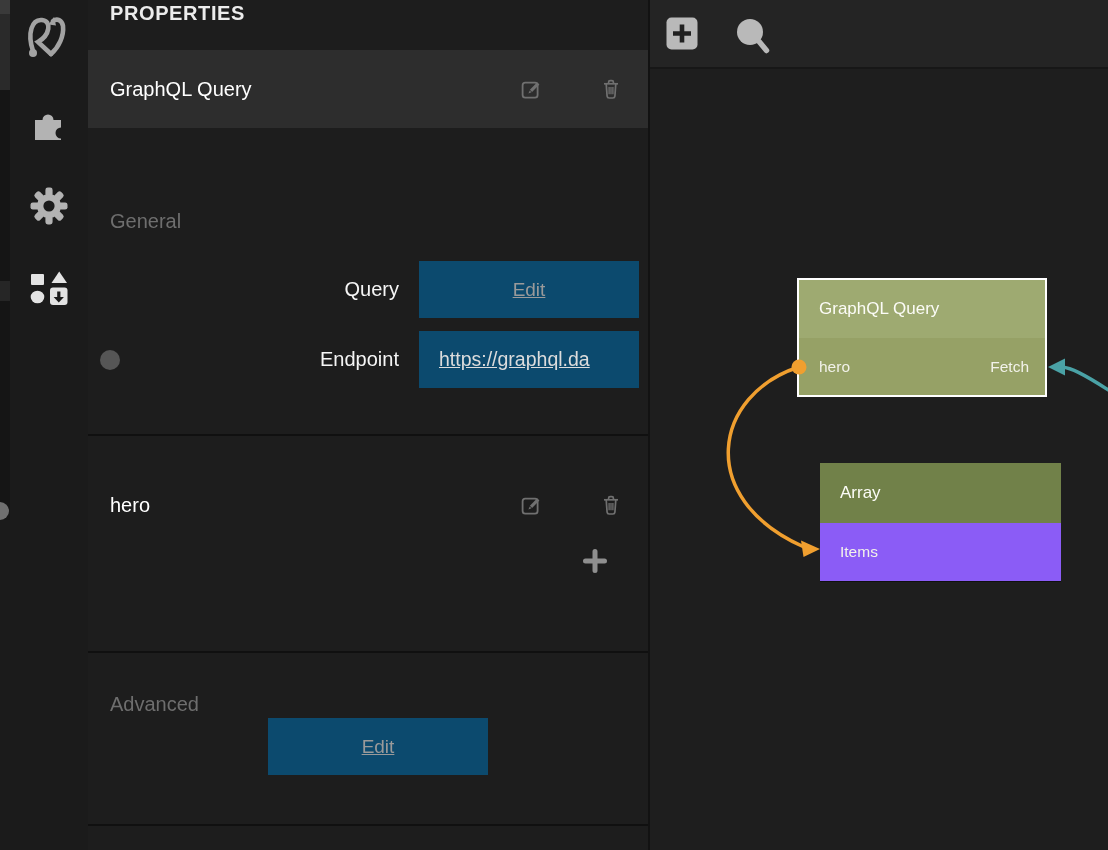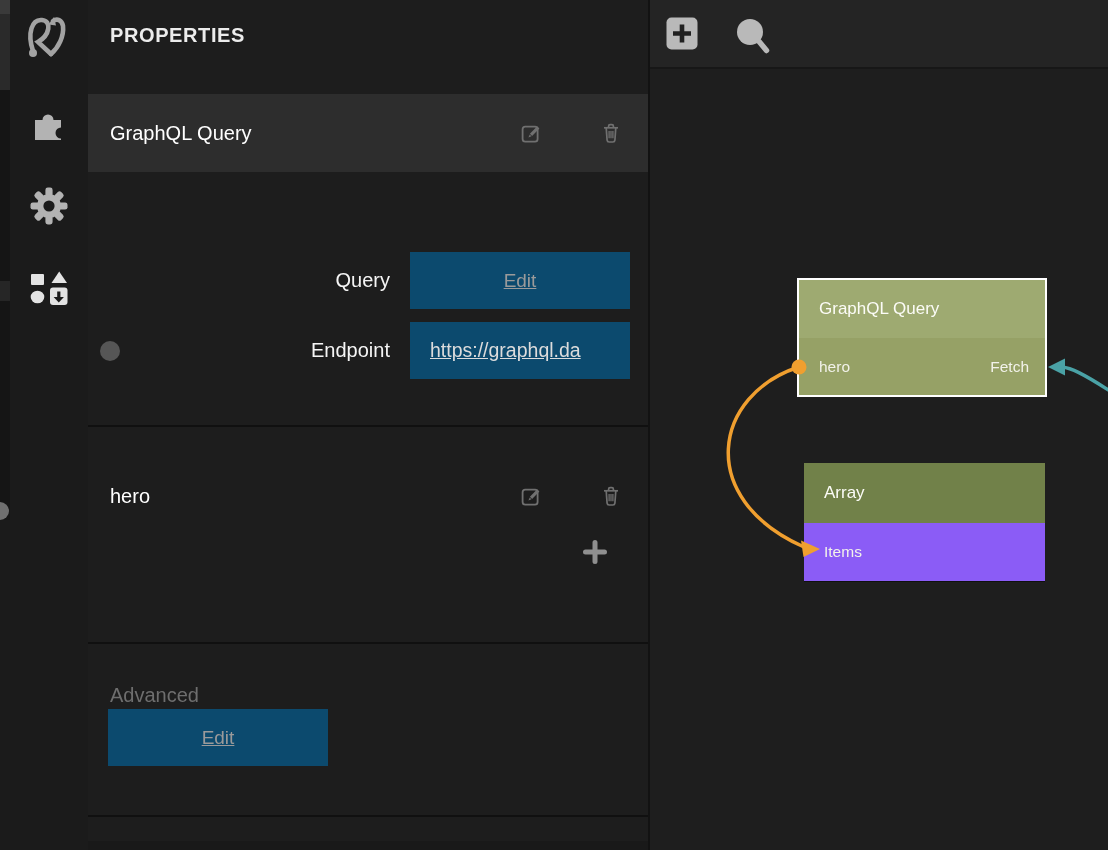--- a/index.html
+++ b/index.html
@@ -34,21 +34,21 @@
   .node-row-title { flex:1; color:#ffffff; font-size:20px; }
   .icon-btn { width:26px; height:26px; display:flex; align-items:center; justify-content:center;
               cursor:pointer; }
   .icon-btn + .icon-btn { margin-left:54px; }
 
   .section { flex-shrink:0; }
   .section-label { margin-left:22px; color:#6e6e6e; font-size:20px; line-height:27px; }
 
   .sec-general { padding-top:56px; padding-bottom:22px; }
   .sec-general .section-label { margin-bottom:26px; }
-  .param-row { position:relative; display:flex; align-items:center; height:57px; margin-bottom:13px; }
+  .param-row { position:relative; display:flex; align-items:center; height:57px; margin-bottom:13px;justify-content:center; }
   .param-row:last-child { margin-bottom:0; }
   .param-label { width:302px; text-align:right; color:#f5f5f5; font-size:20px; }
   .param-control { width:220px; height:57px; margin-left:20px; background:#0c4a6e;
                    display:flex; align-items:center; justify-content:center;
                    color:#9a9a9a; font-size:19px; cursor:pointer;text-decoration:underline; }
   .param-control.field { justify-content:flex-start; padding-left:20px; color:#dcdcdc;
                          font-size:19.5px; white-space:nowrap; overflow:hidden; cursor:text; }
   .port-dot { position:absolute; left:12px; top:50%; transform:translateY(-50%);
               width:20px; height:20px; border-radius:50%; background:#565656; }
 
@@ -75,21 +75,21 @@
   .tool-search { left:86px; top:17px; }
 
   .gnode { position:absolute; display:flex; flex-direction:column; cursor:grab; }
   .gnode-header { display:flex; align-items:center; padding-left:20px;
                   color:#fcfcf7; font-size:17px; }
   .gnode-ports { display:flex; align-items:center; justify-content:space-between;
                  padding:0 16px 0 20px; color:#f2f2ea; font-size:15.5px; flex:1; }
   .node-graphql { left:147px; top:278px; width:250px; height:119px; border:2px solid #ffffff; }
   .node-graphql .gnode-header { height:58px; background:#9eaa71; }
   .node-graphql .gnode-ports  { background:#96a166; }
-  .node-array { left:154px; top:463px; width:241px; height:118px; box-shadow:0 1px 0 rgba(0,0,0,.45); }
+  .node-array { left:170px; top:463px; width:241px; height:118px; box-shadow:0 1px 0 rgba(0,0,0,.45); }
   .node-array .gnode-header { height:60px; background:#718149; }
   .node-array .gnode-ports  { background:#8b5cf6; }
 
   .wires { position:absolute; left:0; top:0; width:460px; height:850px; pointer-events:none; }
 </style>
 </head>
 <body>
 
 <div id="app">
 
@@ -165,20 +165,21 @@
         <svg width="24" height="24" viewBox="0 0 24 24" fill="none" stroke="#707070" stroke-width="1.7">
           <path d="M5 6.8 h14"></path>
           <path d="M9.6 6.4 v-1.2 a1.5 1.5 0 0 1 1.5 -1.5 h1.8 a1.5 1.5 0 0 1 1.5 1.5 v1.2"></path>
           <path d="M7.2 6.8 l0.9 12.4 a2 2 0 0 0 2 1.8 h3.8 a2 2 0 0 0 2 -1.8 L16.8 6.8"></path>
           <path d="M10.1 10 v7.2 M12 10 v7.2 M13.9 10 v7.2" stroke-width="1.3"></path>
         </svg>
       </div>
     </div>
 
     <div class="section sec-general">
+      <div class="section-label">General</div>
       <div class="param-row">
         <div class="param-label">Query</div>
         <div class="param-control">Edit</div>
       </div>
       <div class="param-row">
         <span class="port-dot"></span>
         <div class="param-label">Endpoint</div>
         <div class="param-control field">https://graphql.da</div>
       </div>
     </div>

